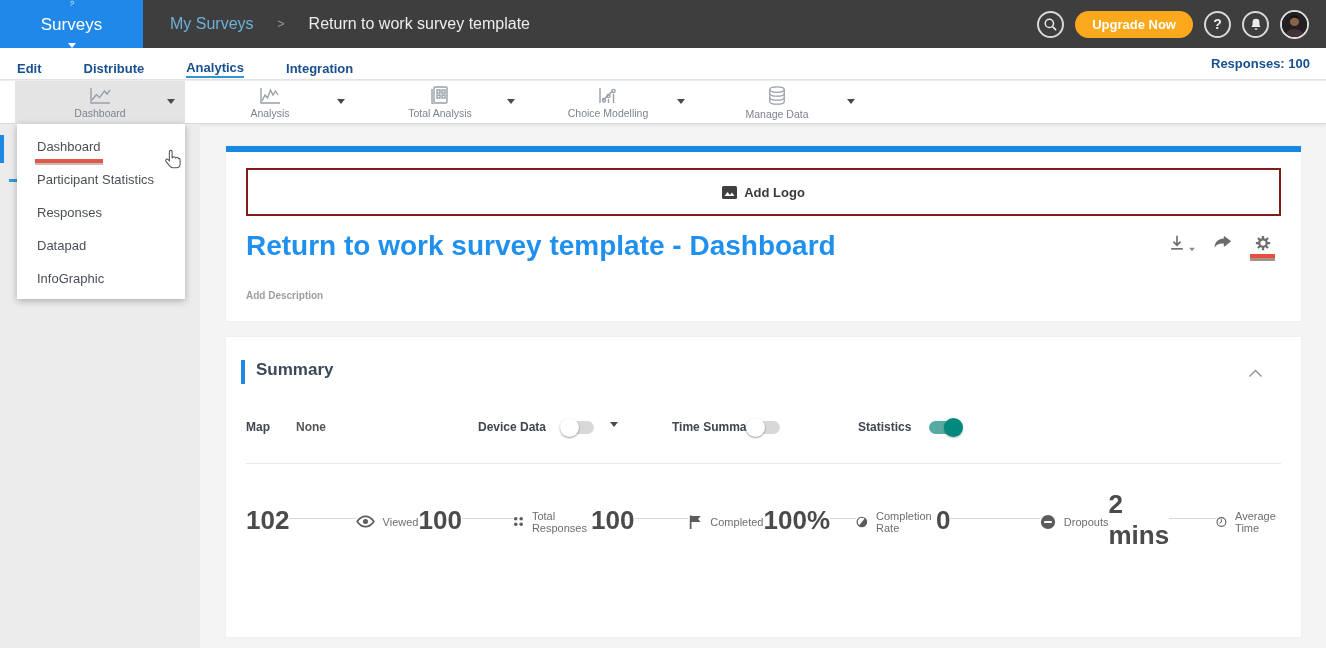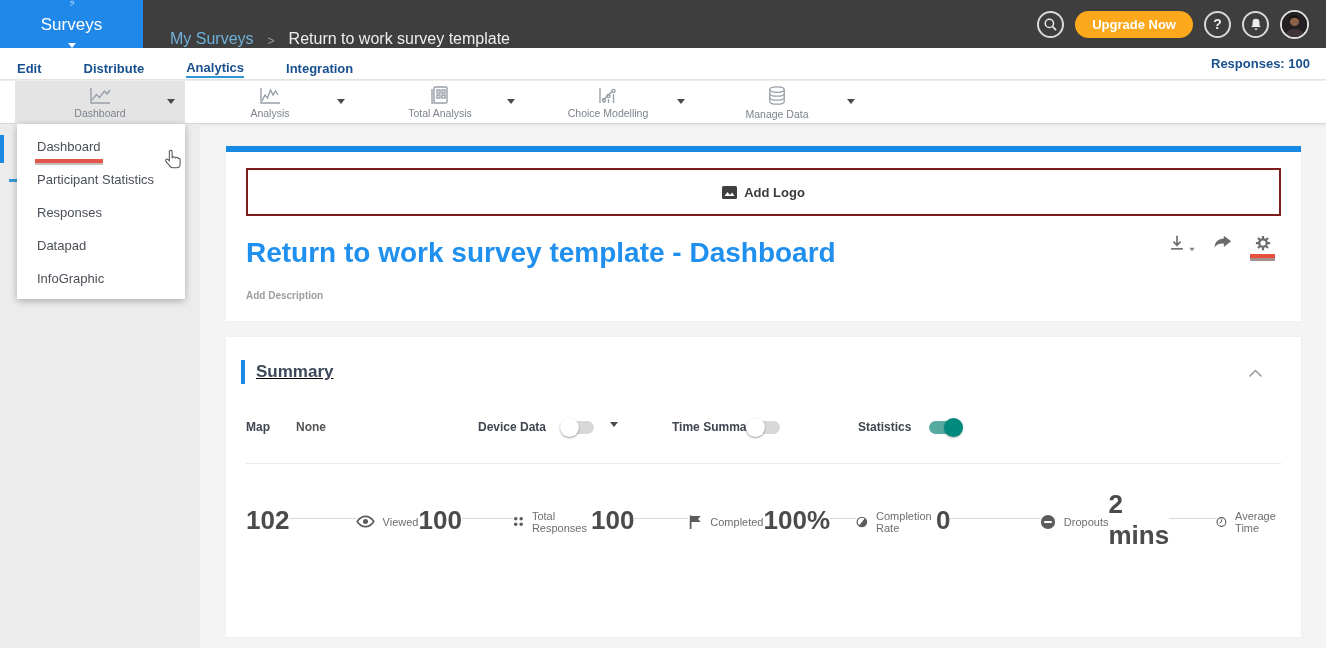--- a/index.html
+++ b/index.html
@@ -6,21 +6,21 @@
   body { background:#d8d8d8; font-family:"Liberation Sans", sans-serif; }
   .app { position:relative; width:1326px; height:648px; background:#f4f4f4; overflow:hidden; }
 
   
   .topbar { position:absolute; top:0; left:0; width:1326px; height:48px; background:#3e3e3e; }
   .logo-box { position:absolute; left:0; top:0; width:143px; height:48px; background:#1f88e8;
               display:flex; align-items:center; justify-content:center; gap:8px; color:#fff;
               font-size:17px; cursor:pointer;flex-direction:column; }
   .caret { width:0; height:0; border-left:4px solid transparent; border-right:4px solid transparent; border-top:5px solid #4a4a4a; display:inline-block; }
   .caret.white { border-top-color:#fff; }
-  .breadcrumb { position:absolute; left:170px; top:0; height:48px; display:flex; align-items:flex-end; gap:14px; font-size:16px; }
+  .breadcrumb { position:absolute; left:170px; top:0; height:48px; display:flex; align-items:center; gap:24px; font-size:16px; }
   .crumb-parent { color:#6fb0d8; cursor:pointer; }
   .crumb-sep { color:#9a9a9a; font-size:12px; }
   .crumb-current { color:#ededed; }
   .topbar-right { position:absolute; right:17px; top:0; height:48px; display:flex; align-items:center; gap:11px; }
   .circle-btn { width:27px; height:27px; border-radius:50%; border:2px solid #d9d9d9; color:#ececec;
                 display:flex; align-items:center; justify-content:center; font-size:14px; font-weight:bold; cursor:pointer; }
   .upgrade-btn { height:27px; padding:0 17px; border-radius:14px; background:#fba81c; color:#fff;
                  font-weight:bold; font-size:13px; border:none; display:flex; align-items:center; cursor:pointer; font-family:inherit; }
   .avatar { width:29px; height:29px; border-radius:50%; border:2px solid #dedede; overflow:hidden; background:#17141a; cursor:pointer; }
 
@@ -57,30 +57,30 @@
   .menu-item.active .menu-underline { display:block; }
   .cursor-hand { position:absolute; left:160px; top:149px; z-index:6; }
 
   
   .card { position:absolute; background:#fff; box-shadow:0 0 1px rgba(0,0,0,0.1); }
   .title-card { left:226px; top:146px; width:1075px; height:175px; }
   .card-topbar { position:absolute; top:0; left:0; width:100%; height:6px; background:#168ae3; }
   .addlogo-box { position:absolute; left:20px; top:22px; width:1035px; height:48px; border:2px solid #7f1d1d;
                  display:flex; align-items:center; justify-content:center; gap:7px; font-size:13px;
                  font-weight:bold; color:#3a3a3a; cursor:pointer; }
-  .page-title { position:absolute; left:20px; top:84px; font-size:28px; font-weight:bold; color:#2090ee;margin-top:7px; }
+  .page-title { position:absolute; left:20px; top:84px; font-size:28px; font-weight:bold; color:#2090ee; }
   .add-desc { position:absolute; left:20px; top:144px; font-size:10px; font-weight:bold; color:#9e9e9e; cursor:pointer; }
   .title-actions { position:absolute; right:26px; top:88px; display:flex; gap:17px; align-items:flex-start; }
   .action-btn { display:flex; align-items:flex-end; gap:2px; cursor:pointer; }
   .gear-wrap { display:flex; flex-direction:column; align-items:center; cursor:pointer; }
   .gear-underline { width:25px; height:4px; background:#e8503e; margin-top:2px; }
   .gear-underline-shadow { width:25px; height:3px; background:#a3928c; }
 
   .summary-card { left:226px; top:337px; width:1075px; height:300px; }
-  .summary-head { position:absolute; left:15px; top:23px; display:flex; align-items:center; gap:11px;text-decoration:underline; }
+  .summary-head { position:absolute; left:15px; top:23px; display:flex; gap:11px; }
   .accent { width:4px; height:24px; background:#1e88e5; }
   .summary-title { font-size:17px; color:#3c4858; font-weight:bold; }
   .collapse-chevron { position:absolute; right:38px; top:32px; cursor:pointer; }
 
   .controls { position:absolute; left:0; top:72px; width:1075px; height:36px; }
   .ctl { position:absolute; top:0; height:36px; display:flex; align-items:center; font-size:12px; font-weight:bold; color:#3f4650; }
   .map-caret-btn { position:absolute; left:384px; top:13px; cursor:pointer; }
   .switch { position:relative; width:37px; height:19px; cursor:pointer; }
   .switch .track { position:absolute; left:3px; top:3px; width:31px; height:13px; border-radius:7px; background:#d8d8d8; }
   .switch .thumb { position:absolute; top:0; left:0; width:19px; height:19px; border-radius:50%; background:#fff;

